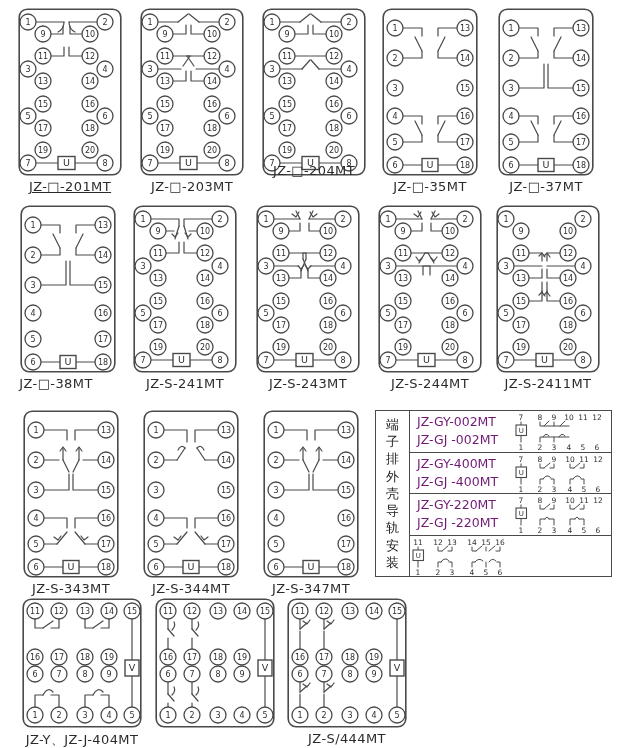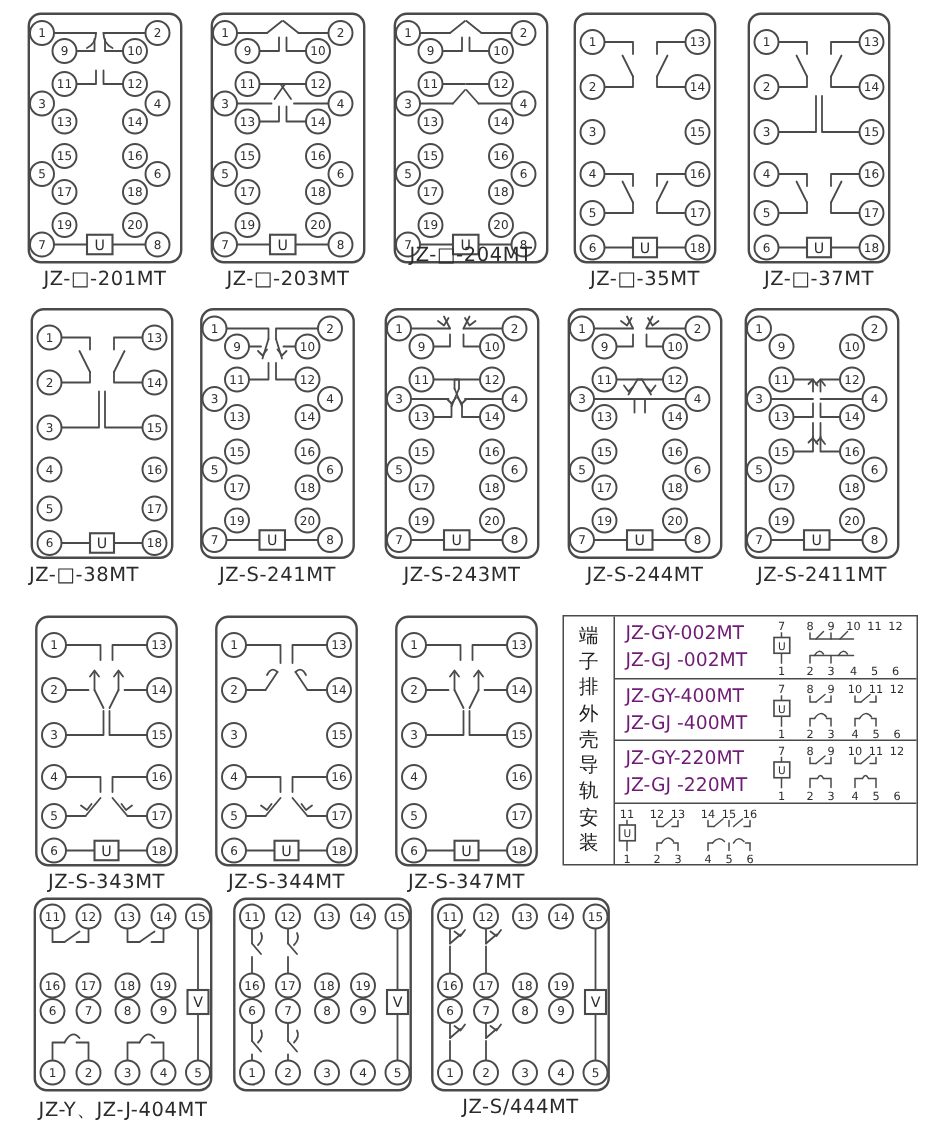--- a/index.html
+++ b/index.html
@@ -229,21 +229,21 @@
         <circle cx="25" cy="142" r="8" fill="#fff" stroke="#4a4a4a" stroke-width="1.3"></circle>
         <text x="25" y="144.9" text-anchor="middle" font-size="8" fill="#2e2e2e">19</text>
         <circle cx="72" cy="142" r="8" fill="#fff" stroke="#4a4a4a" stroke-width="1.3"></circle>
         <text x="72" y="144.9" text-anchor="middle" font-size="8" fill="#2e2e2e">20</text>
         <circle cx="10" cy="155" r="8" fill="#fff" stroke="#4a4a4a" stroke-width="1.3"></circle>
         <text x="10" y="157.9" text-anchor="middle" font-size="8" fill="#2e2e2e">7</text>
         <circle cx="87" cy="155" r="8" fill="#fff" stroke="#4a4a4a" stroke-width="1.3"></circle>
         <text x="87" y="157.9" text-anchor="middle" font-size="8" fill="#2e2e2e">8</text>
       </svg>
     </div>
-    <div class="panel-label" style="left: 18px; top: 179px; width: 104px;">JZ-□-201MT</div>
+    <div class="panel-label" style="left: 18px; top: 179px; width: 104px; text-decoration: underline;">JZ-□-201MT</div>
     <div class="panel" style="left: 140px; top: 8px; width: 104px; height: 168px;">
       <svg width="104" height="168" viewBox="0 0 104 168">
         <rect x="1.2" y="1.2" width="101.6" height="165.6" rx="8" fill="none" stroke="#4a4a4a" stroke-width="1.6"></rect>
         <path d="M18,155 H40" fill="none" stroke="#4a4a4a" stroke-width="1.2" stroke-linecap="round" stroke-linejoin="round"></path>
         <path d="M57,155 H79" fill="none" stroke="#4a4a4a" stroke-width="1.2" stroke-linecap="round" stroke-linejoin="round"></path>
         <path d="M18,14 H38" fill="none" stroke="#4a4a4a" stroke-width="1.2" stroke-linecap="round" stroke-linejoin="round"></path>
         <path d="M38,14 L48,6" fill="none" stroke="#4a4a4a" stroke-width="1.2" stroke-linecap="round" stroke-linejoin="round"></path>
         <path d="M79,14 H59" fill="none" stroke="#4a4a4a" stroke-width="1.2" stroke-linecap="round" stroke-linejoin="round"></path>
         <path d="M59,14 L49,6" fill="none" stroke="#4a4a4a" stroke-width="1.2" stroke-linecap="round" stroke-linejoin="round"></path>
         <path d="M33,26 H46 V17" fill="none" stroke="#4a4a4a" stroke-width="1.2" stroke-linecap="round" stroke-linejoin="round"></path>

